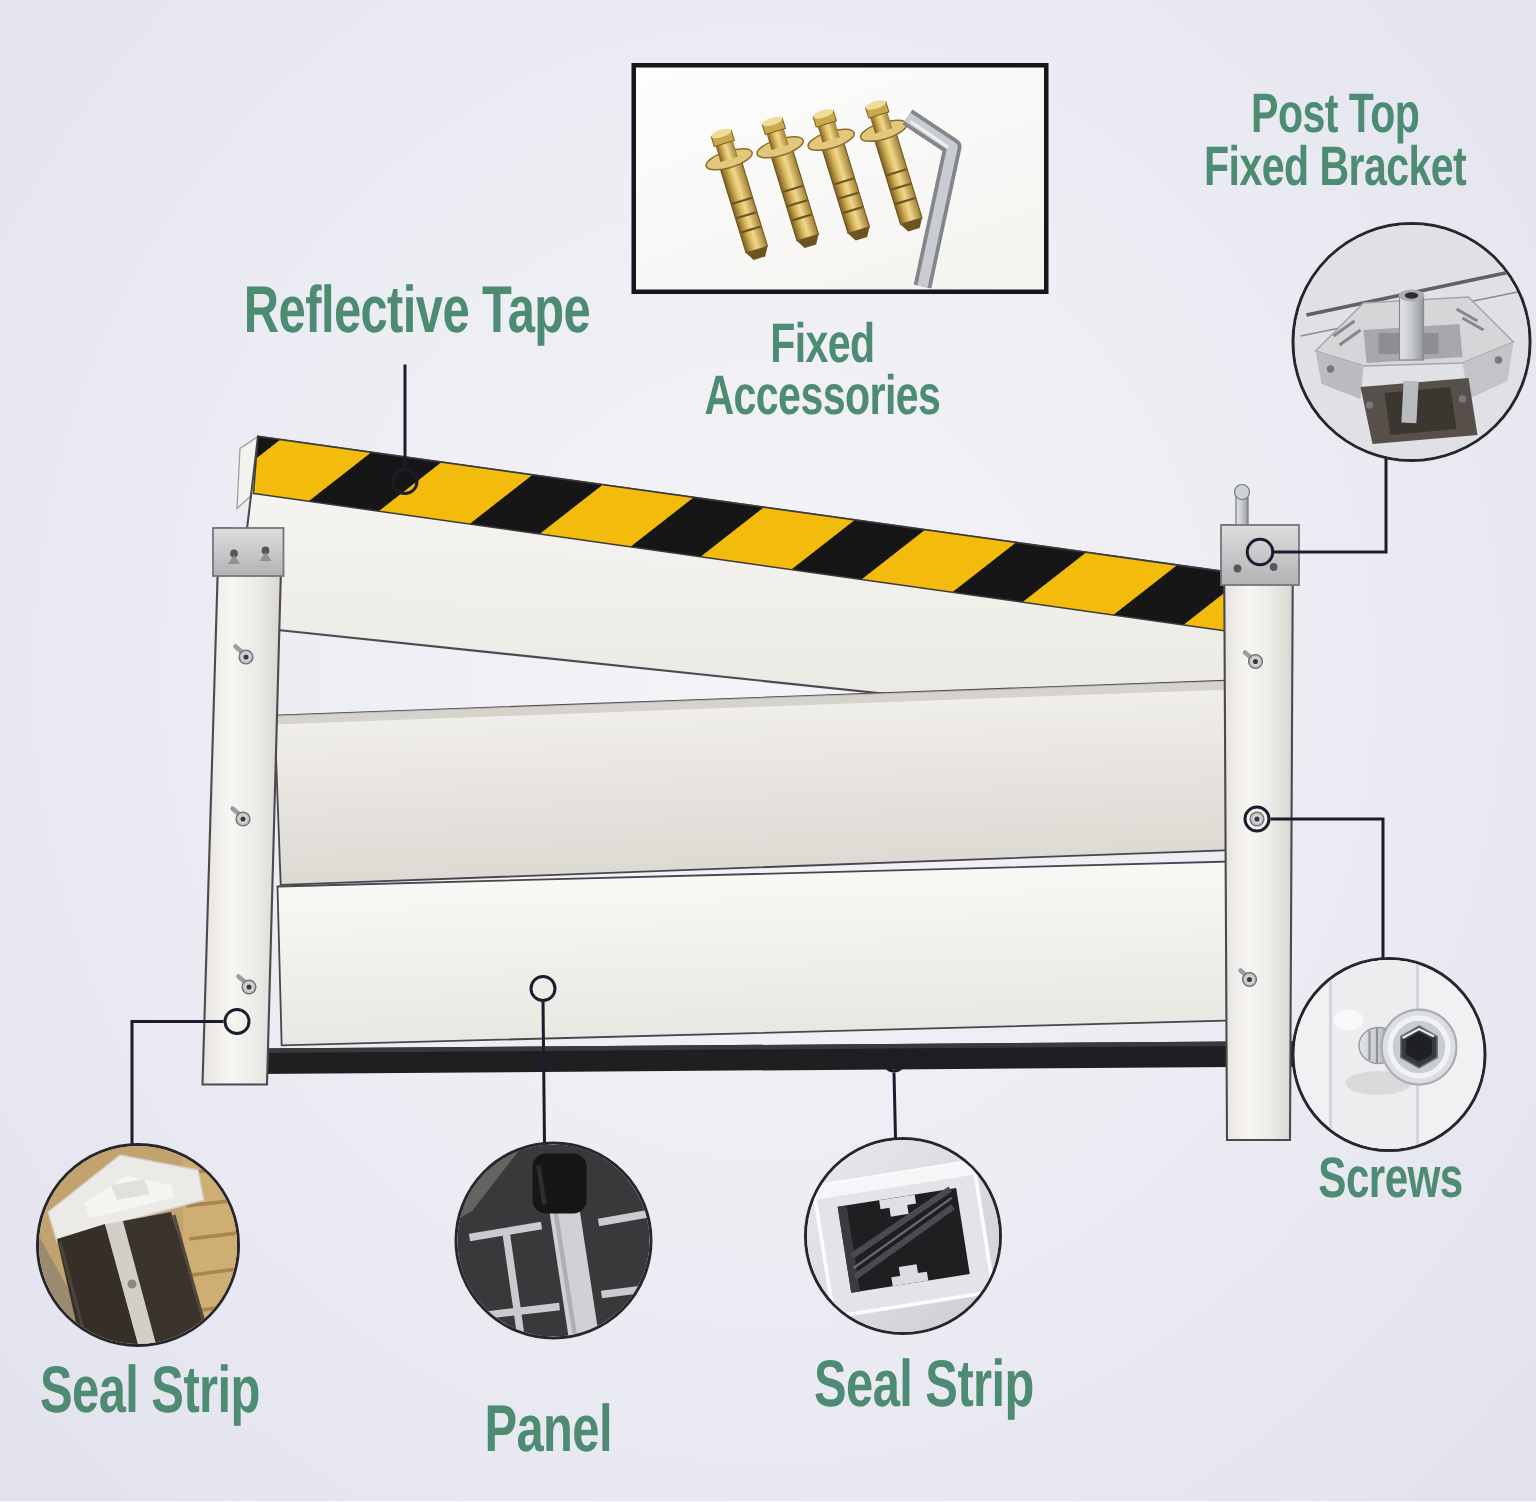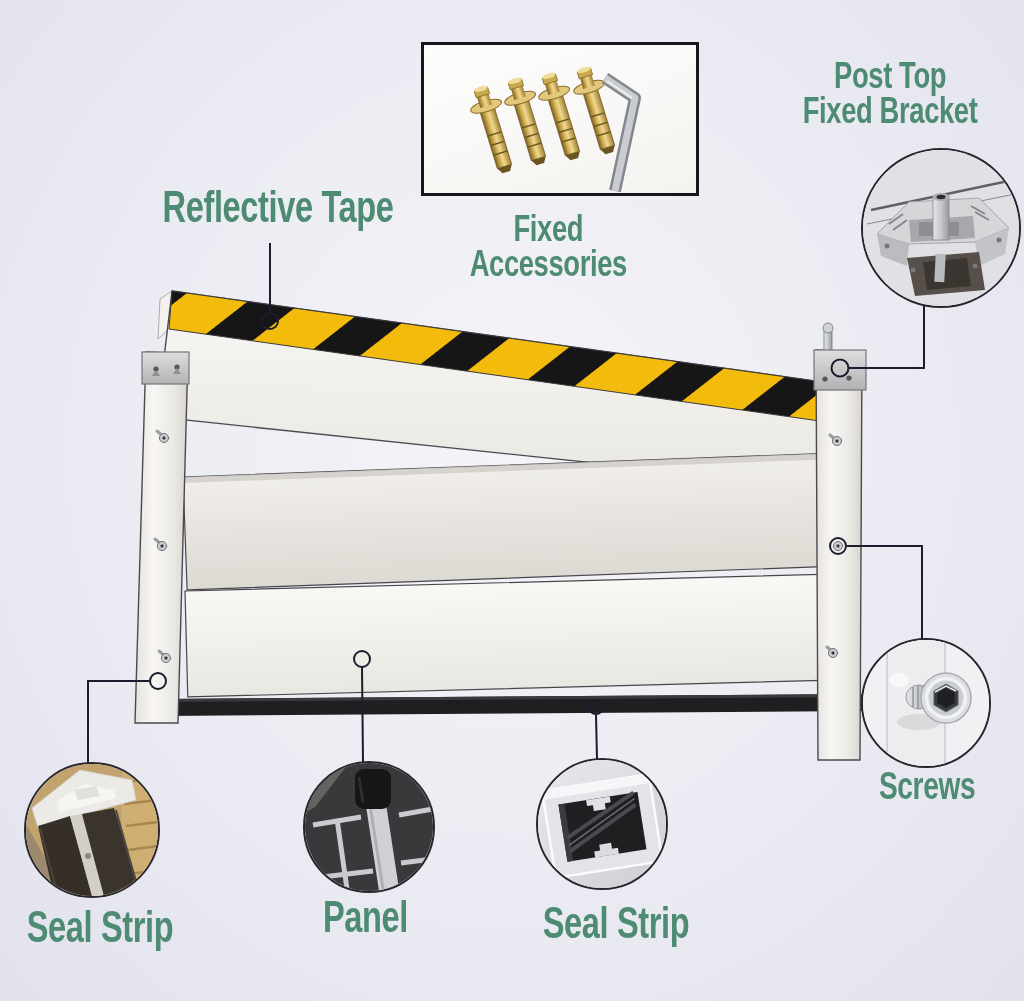--- a/index.html
+++ b/index.html
@@ -354,21 +354,21 @@
   </div>
 
   <div class="lbl f38" style="left:777px;top:768px;">
     <span class="inner">Screws</span>
   </div>
 
   <div class="lbl f44" style="left:-50px;top:906px;">
     <span class="inner">Seal Strip</span>
   </div>
 
-  <div class="lbl f44" style="left:215px;top:896px;">
+  <div class="lbl f44" style="left:215px;top:932px;">
     <span class="inner">Panel</span>
   </div>
 
   <div class="lbl f44" style="left:466px;top:902px;">
     <span class="inner">Seal Strip</span>
   </div>
 
 </div>
 
 </body></html>

